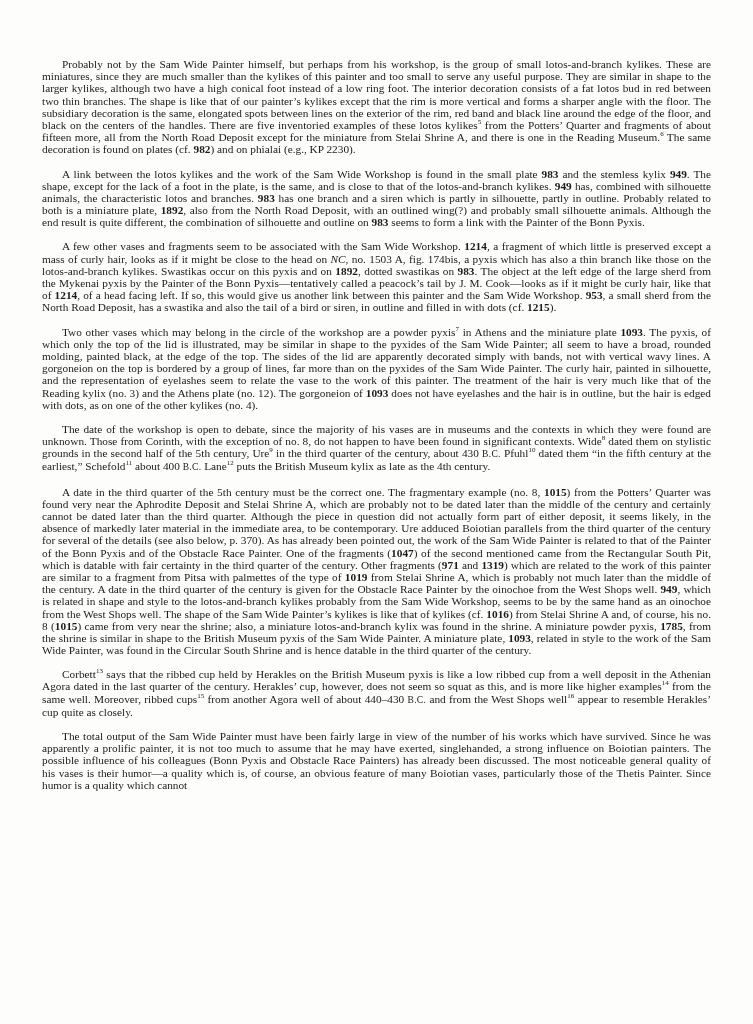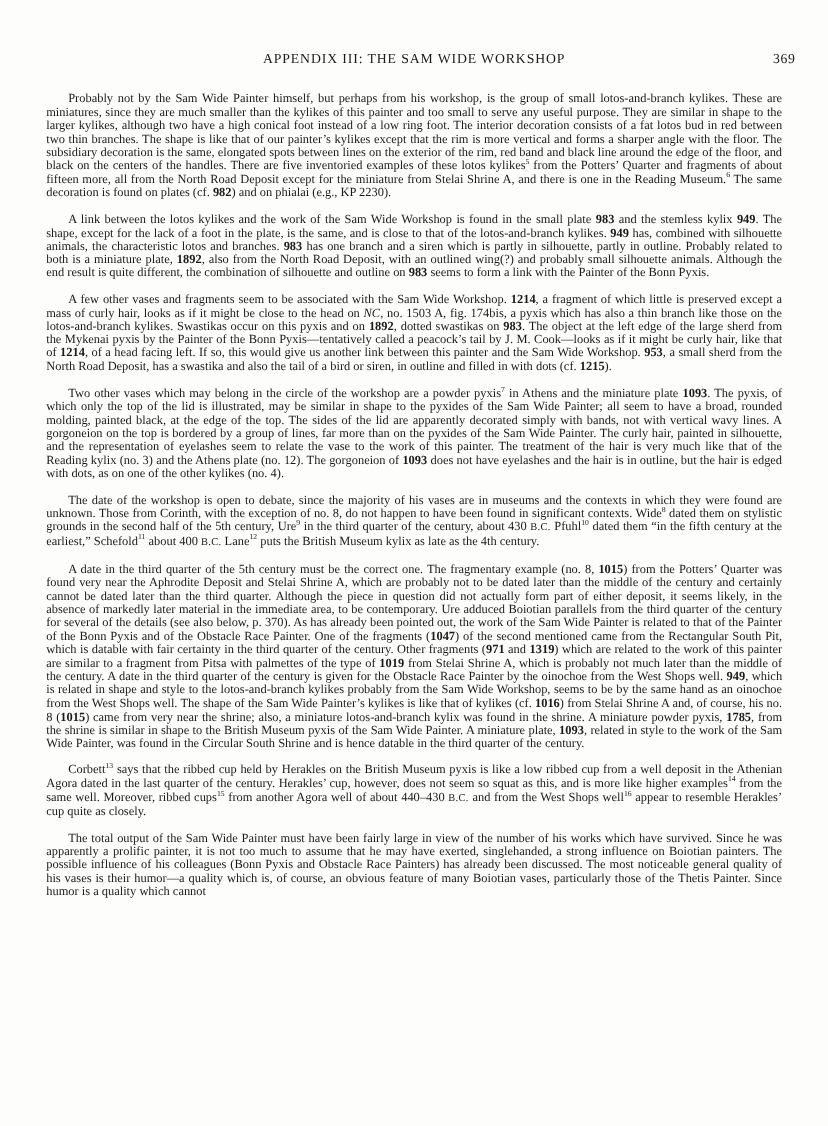--- a/index.html
+++ b/index.html
@@ -48,24 +48,20 @@
   }
   .body-text p .sc {
     font-size: 0.84em;
     letter-spacing: 0.3px;
   }
 </style>
 </head>
 <body>
 
 <div class="page">
-  <div class="running-head">
-    <span class="title">APPENDIX III: THE SAM WIDE WORKSHOP</span>
-    <span class="pageno">369</span>
-  </div>
   <div class="body-text">
       <p>Probably not by the Sam Wide Painter himself, but perhaps from his workshop, is the group of small lotos-and-branch kylikes. These are miniatures, since they are much smaller than the kylikes of this painter and too small to serve any useful purpose. They are similar in shape to the larger kylikes, although two have a high conical foot instead of a low ring foot. The interior decoration consists of a fat lotos bud in red between two thin branches. The shape is like that of our painter’s kylikes except that the rim is more vertical and forms a sharper angle with the floor. The subsidiary decoration is the same, elongated spots between lines on the exterior of the rim, red band and black line around the edge of the floor, and black on the centers of the handles. There are five inventoried examples of these lotos kylikes<sup>5</sup> from the Potters’ Quarter and fragments of about fifteen more, all from the North Road Deposit except for the miniature from Stelai Shrine A, and there is one in the Reading Museum.<sup>6</sup> The same decoration is found on plates (cf. <b>982</b>) and on phialai (e.g., KP 2230).</p>
       <p>A link between the lotos kylikes and the work of the Sam Wide Workshop is found in the small plate <b>983</b> and the stemless kylix <b>949</b>. The shape, except for the lack of a foot in the plate, is the same, and is close to that of the lotos-and-branch kylikes. <b>949</b> has, combined with silhouette animals, the characteristic lotos and branches. <b>983</b> has one branch and a siren which is partly in silhouette, partly in outline. Probably related to both is a miniature plate, <b>1892</b>, also from the North Road Deposit, with an outlined wing(?) and probably small silhouette animals. Although the end result is quite different, the combination of silhouette and outline on <b>983</b> seems to form a link with the Painter of the Bonn Pyxis.</p>
       <p>A few other vases and fragments seem to be associated with the Sam Wide Workshop. <b>1214</b>, a fragment of which little is preserved except a mass of curly hair, looks as if it might be close to the head on <i>NC</i>, no. 1503 A, fig. 174bis, a pyxis which has also a thin branch like those on the lotos-and-branch kylikes. Swastikas occur on this pyxis and on <b>1892</b>, dotted swastikas on <b>983</b>. The object at the left edge of the large sherd from the Mykenai pyxis by the Painter of the Bonn Pyxis—tentatively called a peacock’s tail by J. M. Cook—looks as if it might be curly hair, like that of <b>1214</b>, of a head facing left. If so, this would give us another link between this painter and the Sam Wide Workshop. <b>953</b>, a small sherd from the North Road Deposit, has a swastika and also the tail of a bird or siren, in outline and filled in with dots (cf. <b>1215</b>).</p>
       <p>Two other vases which may belong in the circle of the workshop are a powder pyxis<sup>7</sup> in Athens and the miniature plate <b>1093</b>. The pyxis, of which only the top of the lid is illustrated, may be similar in shape to the pyxides of the Sam Wide Painter; all seem to have a broad, rounded molding, painted black, at the edge of the top. The sides of the lid are apparently decorated simply with bands, not with vertical wavy lines. A gorgoneion on the top is bordered by a group of lines, far more than on the pyxides of the Sam Wide Painter. The curly hair, painted in silhouette, and the representation of eyelashes seem to relate the vase to the work of this painter. The treatment of the hair is very much like that of the Reading kylix (no. 3) and the Athens plate (no. 12). The gorgoneion of <b>1093</b> does not have eyelashes and the hair is in outline, but the hair is edged with dots, as on one of the other kylikes (no. 4).</p>
       <p>The date of the workshop is open to debate, since the majority of his vases are in museums and the contexts in which they were found are unknown. Those from Corinth, with the exception of no. 8, do not happen to have been found in significant contexts. Wide<sup>8</sup> dated them on stylistic grounds in the second half of the 5th century, Ure<sup>9</sup> in the third quarter of the century, about 430 <span class="sc">B.C.</span> Pfuhl<sup>10</sup> dated them “in the fifth century at the earliest,” Schefold<sup>11</sup> about 400 <span class="sc">B.C.</span> Lane<sup>12</sup> puts the British Museum kylix as late as the 4th century.</p>
       <p>A date in the third quarter of the 5th century must be the correct one. The fragmentary example (no. 8, <b>1015</b>) from the Potters’ Quarter was found very near the Aphrodite Deposit and Stelai Shrine A, which are probably not to be dated later than the middle of the century and certainly cannot be dated later than the third quarter. Although the piece in question did not actually form part of either deposit, it seems likely, in the absence of markedly later material in the immediate area, to be contemporary. Ure adduced Boiotian parallels from the third quarter of the century for several of the details (see also below, p. 370). As has already been pointed out, the work of the Sam Wide Painter is related to that of the Painter of the Bonn Pyxis and of the Obstacle Race Painter. One of the fragments (<b>1047</b>) of the second mentioned came from the Rectangular South Pit, which is datable with fair certainty in the third quarter of the century. Other fragments (<b>971</b> and <b>1319</b>) which are related to the work of this painter are similar to a fragment from Pitsa with palmettes of the type of <b>1019</b> from Stelai Shrine A, which is probably not much later than the middle of the century. A date in the third quarter of the century is given for the Obstacle Race Painter by the oinochoe from the West Shops well. <b>949</b>, which is related in shape and style to the lotos-and-branch kylikes probably from the Sam Wide Workshop, seems to be by the same hand as an oinochoe from the West Shops well. The shape of the Sam Wide Painter’s kylikes is like that of kylikes (cf. <b>1016</b>) from Stelai Shrine A and, of course, his no. 8 (<b>1015</b>) came from very near the shrine; also, a miniature lotos-and-branch kylix was found in the shrine. A miniature powder pyxis, <b>1785</b>, from the shrine is similar in shape to the British Museum pyxis of the Sam Wide Painter. A miniature plate, <b>1093</b>, related in style to the work of the Sam Wide Painter, was found in the Circular South Shrine and is hence datable in the third quarter of the century.</p>
       <p>Corbett<sup>13</sup> says that the ribbed cup held by Herakles on the British Museum pyxis is like a low ribbed cup from a well deposit in the Athenian Agora dated in the last quarter of the century. Herakles’ cup, however, does not seem so squat as this, and is more like higher examples<sup>14</sup> from the same well. Moreover, ribbed cups<sup>15</sup> from another Agora well of about 440–430 <span class="sc">B.C.</span> and from the West Shops well<sup>16</sup> appear to resemble Herakles’ cup quite as closely.</p>
       <p>The total output of the Sam Wide Painter must have been fairly large in view of the number of his works which have survived. Since he was apparently a prolific painter, it is not too much to assume that he may have exerted, singlehanded, a strong influence on Boiotian painters. The possible influence of his colleagues (Bonn Pyxis and Obstacle Race Painters) has already been discussed. The most noticeable general quality of his vases is their humor—a quality which is, of course, an obvious feature of many Boiotian vases, particularly those of the Thetis Painter. Since humor is a quality which cannot</p>
     </div>

